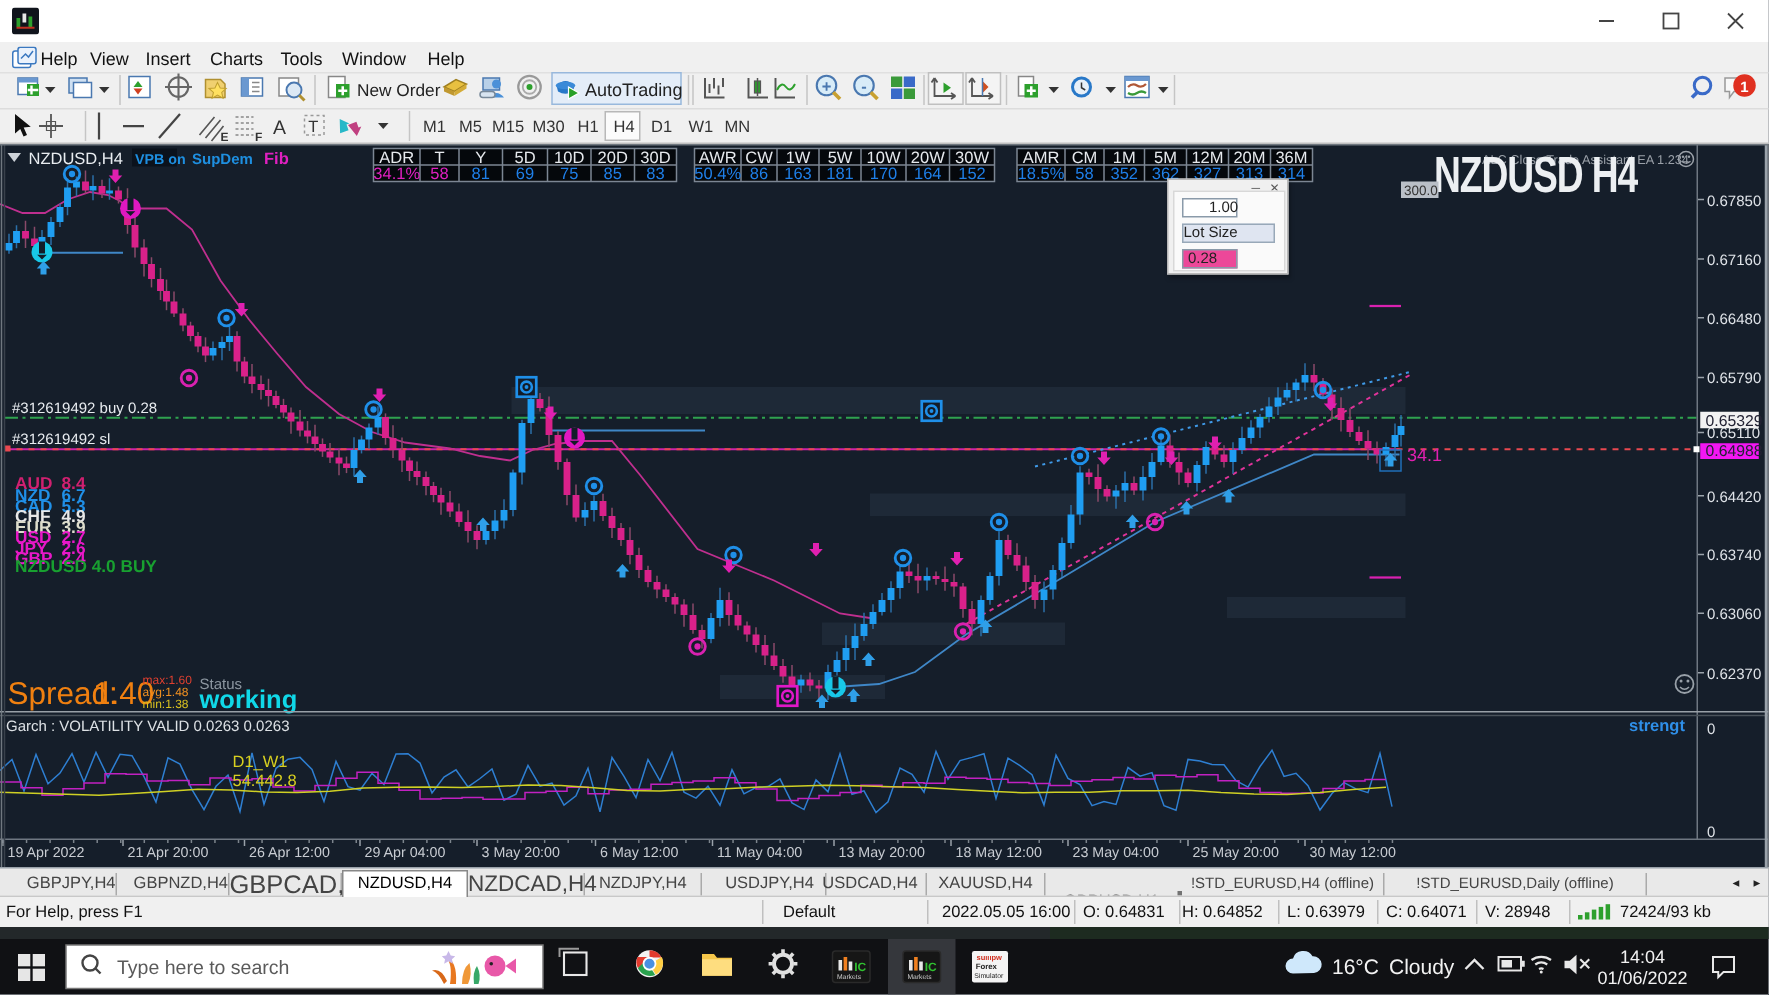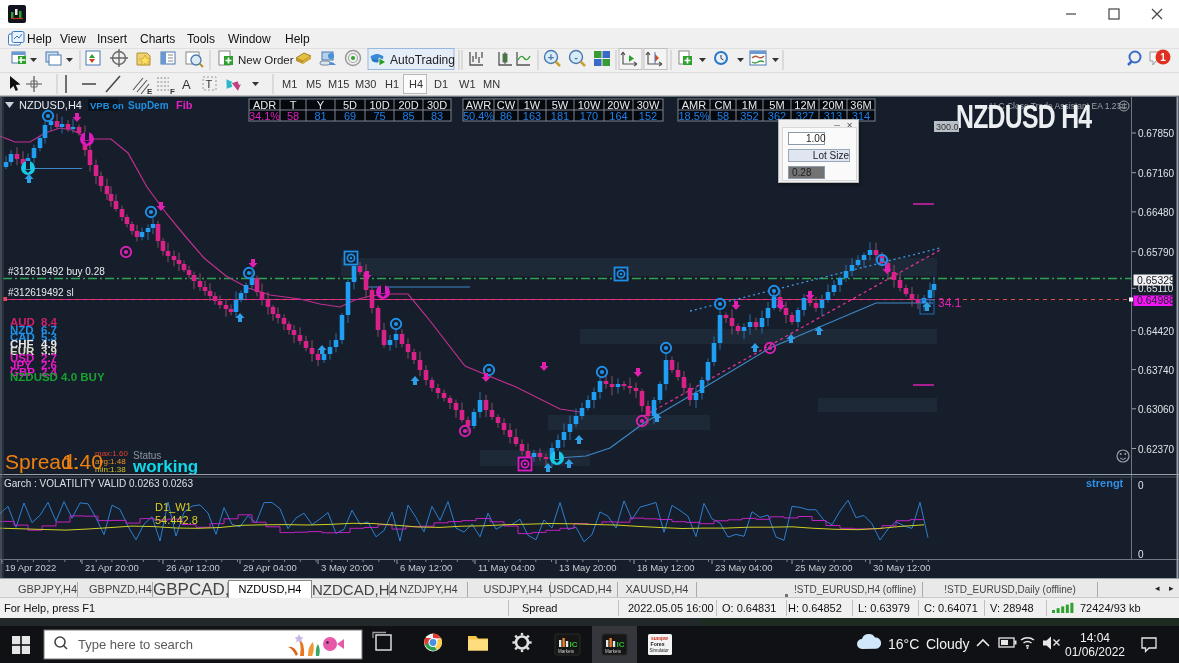--- a/index.html
+++ b/index.html
@@ -810,22 +810,22 @@
     <line x1="3" y1="96" x2="3" y2="578" stroke="#39414b" stroke-width="1"></line>
     <line x1="1177.5" y1="96" x2="1177.5" y2="578" stroke="#9aa2aa" stroke-width="2"></line>
     <line x1="0" y1="96.5" x2="1179" y2="96.5" stroke="#707880" stroke-width="1"></line>
   </svg>
 
 <div style="position:absolute;left:778px;top:119px;width:81px;height:64px;background:#f0f0f0;border:1px solid #b8b8b8;box-shadow:1px 2px 3px rgba(0,0,0,0.35);z-index:5">
  <div style="position:absolute;right:18px;top:1px;color:#555;font-size:8px">─</div>
  <div style="position:absolute;right:5px;top:1px;color:#555;font-size:8px">✕</div>
  <div style="position:absolute;left:3px;top:7px;width:75px;height:54px;background:#fafafa;border:1px solid #d8d8d8"></div>
  <div style="position:absolute;left:9px;top:12px;width:37px;height:13px;background:#fff;border:1px solid #8a9aa9;font-size:10px;color:#222;padding-left:17px;line-height:12px">1.00</div>
- <div style="position:absolute;left:9px;top:29px;width:62px;height:13px;background:#dfe5f1;border:1px solid #98a8b8;font-size:10px;color:#222;text-align:right;line-height:12px">Lot Size</div>
- <div style="position:absolute;left:9px;top:46px;width:37px;height:13px;background:#737373;border:1px solid #8a9aa9;font-size:10px;color:#222;padding-left:3px;line-height:12px">0.28</div>
+ <div style="position:absolute;left:9px;top:29px;width:62px;height:13px;background:#dfe5f1;border:1px solid #98a8b8;font-size:10px;color:#222;text-align:left;line-height:12px">Lot Size</div>
+ <div style="position:absolute;left:9px;top:46px;width:37px;height:13px;background:#ec4899;border:1px solid #8a9aa9;font-size:10px;color:#222;padding-left:3px;line-height:12px">0.28</div>
 </div>
 
 <div style="position:absolute;left:0;top:578px;width:1179px;height:19px;background:#e9e9e9;border-top:1px solid #9aa2aa;font-size:11px">
 <div style="position:absolute;left:8px;top:3px;width:70px;height:16px;border-right:1px solid #aaa;color:#444;text-align:right;line-height:15px;box-sizing:border-box;font-size:11px;white-space:nowrap">GBPJPY,H4</div>
     <div style="position:absolute;left:78px;top:3px;width:75px;height:16px;border-right:1px solid #aaa;color:#444;text-align:right;line-height:15px;box-sizing:border-box;font-size:11px;white-space:nowrap">GBPNZD,H4</div>
     <div style="position:absolute;left:153px;top:3px;width:75px;height:16px;border-right:1px solid #aaa;color:#444;text-align:center;line-height:15px;box-sizing:border-box;font-size:17px;white-space:nowrap">GBPCAD,H4</div>
     <div style="position:absolute;left:228px;top:1px;width:84px;height:18px;background:#fff;border:1px solid #888;border-bottom:none;color:#000;text-align:center;line-height:17px;box-sizing:border-box;z-index:2">NZDUSD,H4</div>
     <div style="position:absolute;left:312px;top:3px;width:78px;height:16px;border-right:1px solid #aaa;color:#444;text-align:left;line-height:15px;box-sizing:border-box;font-size:15px;white-space:nowrap">NZDCAD,H4</div>
     <div style="position:absolute;left:390px;top:3px;width:78px;height:16px;border-right:1px solid #aaa;color:#444;text-align:center;line-height:15px;box-sizing:border-box;font-size:11px;white-space:nowrap">NZDJPY,H4</div>
     <div style="position:absolute;left:476px;top:3px;width:75px;height:16px;border-right:1px solid #aaa;color:#444;text-align:center;line-height:15px;box-sizing:border-box;font-size:11px;white-space:nowrap">USDJPY,H4</div>
@@ -834,21 +834,21 @@
     <div style="position:absolute;left:697px;top:15px;width:91px;height:16px;border-right:3px solid #737373;color:#444;text-align:center;line-height:15px;box-sizing:border-box;font-size:11px;white-space:nowrap">GBPUSD,H1</div>
     <div style="position:absolute;left:788px;top:3px;width:135px;height:16px;border-right:1px solid #aaa;color:#444;text-align:center;line-height:15px;box-sizing:border-box;font-size:10px;white-space:nowrap">!STD_EURUSD,H4 (offline)</div>
     <div style="position:absolute;left:923px;top:3px;width:175px;height:16px;border-right:1px solid #aaa;color:#444;text-align:center;line-height:15px;box-sizing:border-box;font-size:10px;white-space:nowrap">!STD_EURUSD,Daily (offline)</div>
     <div style="position:absolute;left:1155px;top:4px;color:#222;font-size:9px">◂</div>
     <div style="position:absolute;left:1169px;top:4px;color:#222;font-size:9px">▸</div>
 </div>
 
 <div style="position:absolute;left:0;top:597px;width:1179px;height:21px;background:#f0f0f0;border-top:1px solid #c8c8c8;font-size:11px;color:#111">
 <div style="position:absolute;left:4px;top:4px">For Help, press F1</div>
     <div style="position:absolute;left:508px;top:2px;width:1px;height:16px;background:#c0c0c0"></div>
-    <div style="position:absolute;left:522px;top:4px">Spread</div>
+    <div style="position:absolute;left:522px;top:4px">Default</div>
     <div style="position:absolute;left:618px;top:2px;width:1px;height:16px;background:#c0c0c0"></div>
     <div style="position:absolute;left:628px;top:4px">2022.05.05 16:00</div>
     <div style="position:absolute;left:716px;top:2px;width:1px;height:16px;background:#c0c0c0"></div>
     <div style="position:absolute;left:722px;top:4px">O: 0.64831</div>
     <div style="position:absolute;left:786px;top:2px;width:1px;height:16px;background:#c0c0c0"></div>
     <div style="position:absolute;left:788px;top:4px">H: 0.64852</div>
     <div style="position:absolute;left:852px;top:2px;width:1px;height:16px;background:#c0c0c0"></div>
     <div style="position:absolute;left:858px;top:4px">L: 0.63979</div>
     <div style="position:absolute;left:918px;top:2px;width:1px;height:16px;background:#c0c0c0"></div>
     <div style="position:absolute;left:924px;top:4px">C: 0.64071</div>

